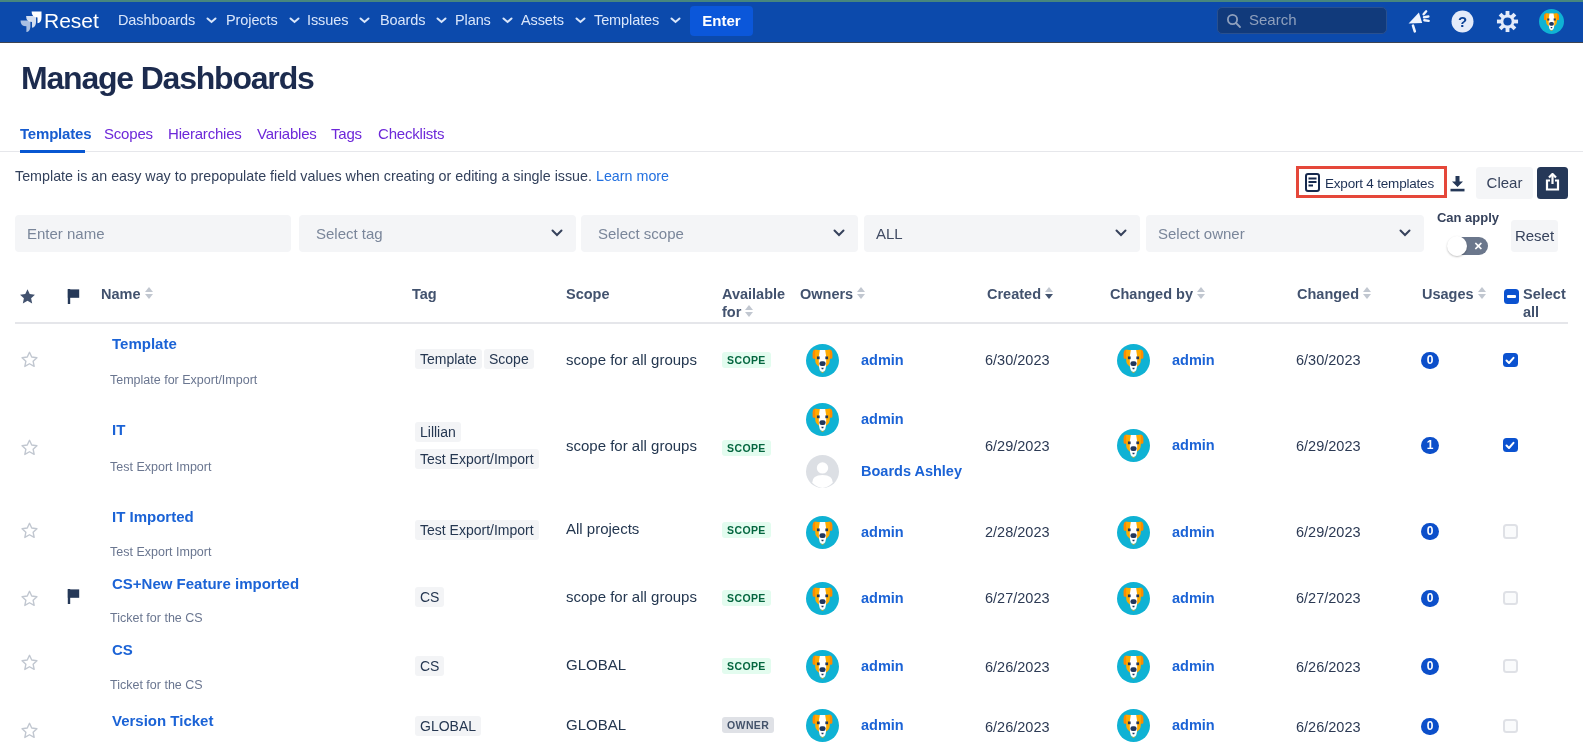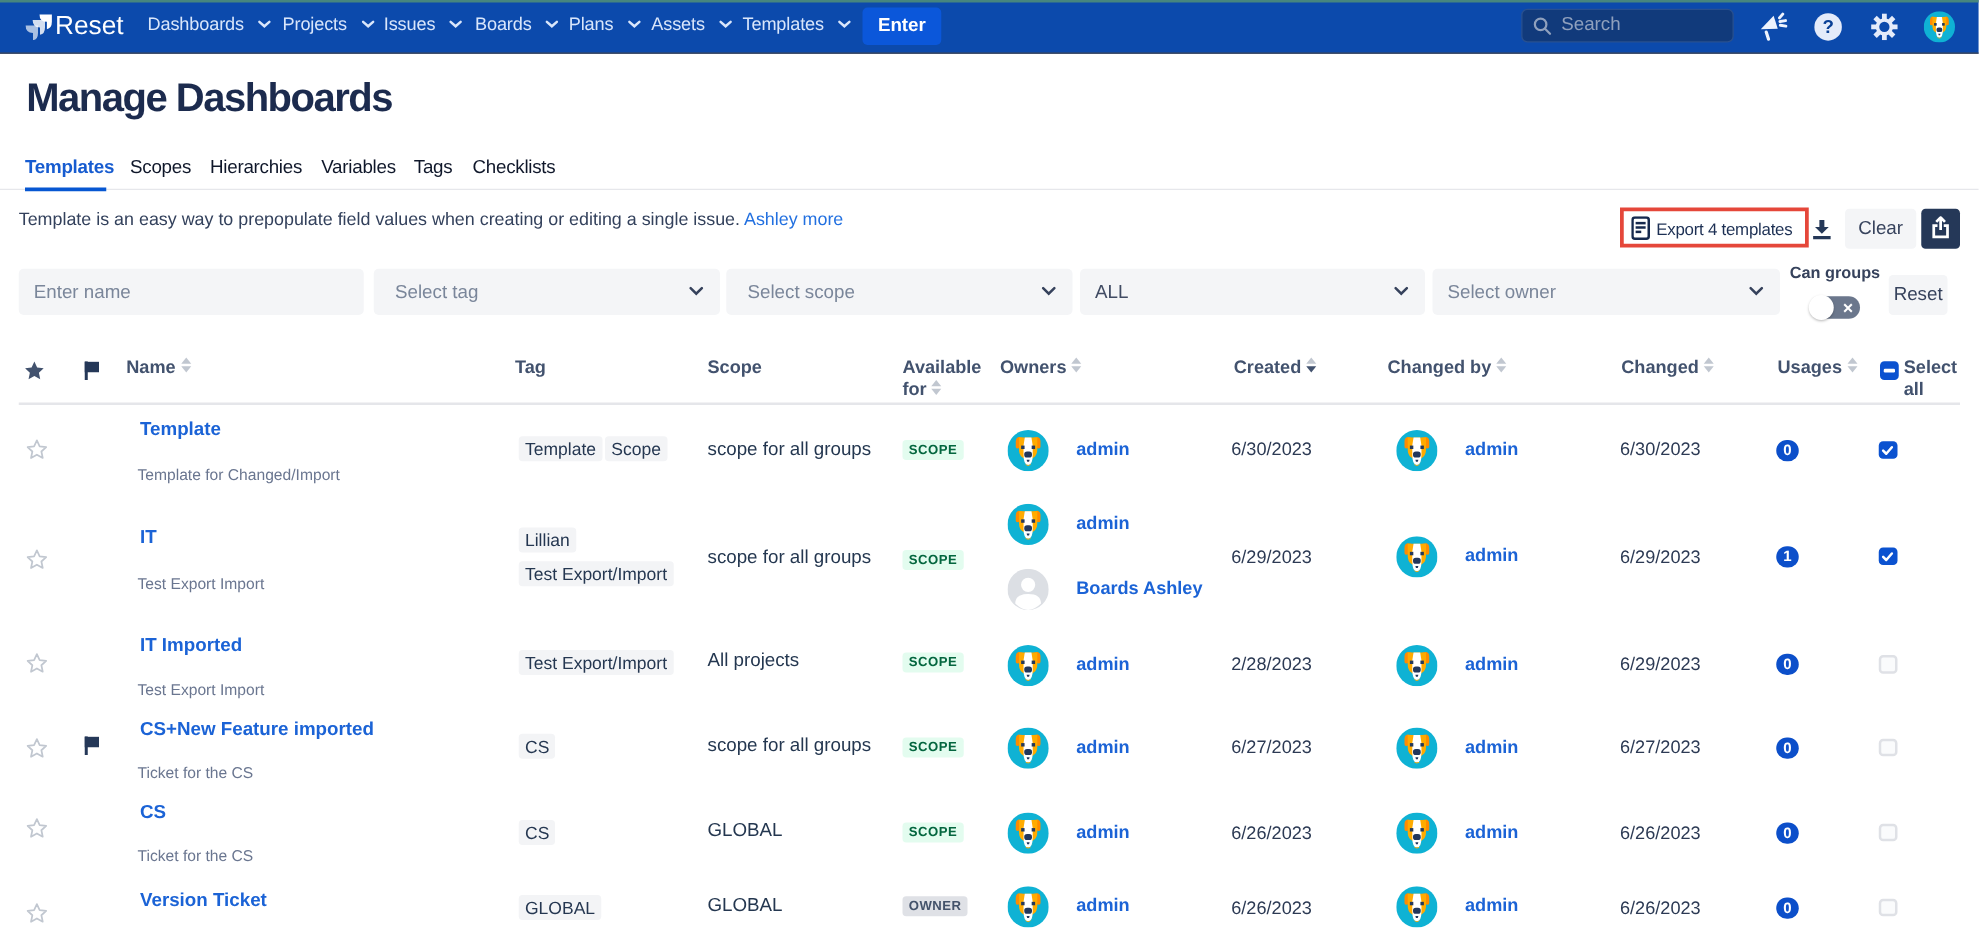--- a/index.html
+++ b/index.html
@@ -9,21 +9,21 @@
 a{text-decoration:none}
 
 #nav{position:absolute;left:0;top:0;width:1583px;height:43px;background:#0c4aac;border-top:2px solid #47867e;border-bottom:1px solid #3f4450}
 .navitem{position:absolute;top:12px;font-size:14.5px;letter-spacing:-0.1px;color:#d9e6fb;white-space:nowrap}
 .navitem svg{margin-left:7px;vertical-align:1px}
 #createbtn{position:absolute;left:690px;top:6px;width:63px;height:30px;background:#0b57da;border-radius:4px;color:#fff;font-size:15px;font-weight:700;text-align:center;line-height:30px}
 #searchbox{position:absolute;left:1217px;top:7px;width:170px;height:27px;background:#113a7b;border:1px solid #29508f;border-radius:5px}
 #searchtxt{position:absolute;left:32px;top:4px;font-size:15px;color:#8fa0bd}
 
 #h1{position:absolute;left:21px;top:60px;font-size:32px;font-weight:700;color:#1c2b4e;letter-spacing:-1.2px}
-.tab{position:absolute;top:125px;font-size:15px;letter-spacing:-0.2px;color:#0f172a}
+.tab{position:absolute;top:125px;font-size:15px;letter-spacing:-0.2px;color:#6d28d9}
 .tab.on{color:#175cd0;font-weight:700}
 #tabline{position:absolute;left:0;top:150.5px;width:1583px;height:1.5px;background:#e6e7eb}
 #tabul{position:absolute;left:20px;top:149.5px;width:65px;height:3px;background:#0757d2}
 #desc{position:absolute;left:15px;top:168px;font-size:14.3px;color:#33415c}
 #desc a{color:#2270e0}
 
 #redbox{position:absolute;left:1296px;top:166px;width:151px;height:32px;border:3px solid #e5473a}
 #exptxt{position:absolute;left:1325px;top:176px;font-size:13.5px;letter-spacing:-0.2px;color:#1d3054}
 .btn{position:absolute;background:#f4f5f7;border-radius:3.5px;font-size:15px;color:#36425c;text-align:center}
 #clearbtn{left:1476px;top:167px;width:57px;height:32px;line-height:32px}
@@ -152,21 +152,21 @@
 
 <div id="h1">Manage Dashboards</div>
 <div class="tab on" style="left:20px">Templates</div>
 <div class="tab" style="left:104px">Scopes</div>
 <div class="tab" style="left:168px">Hierarchies</div>
 <div class="tab" style="left:257px">Variables</div>
 <div class="tab" style="left:331px">Tags</div>
 <div class="tab" style="left:378px">Checklists</div>
 <div id="tabline"></div>
 <div id="tabul"></div>
-<div id="desc">Template is an easy way to prepopulate field values when creating or editing a single issue. <a href="#">Ashley more</a></div>
+<div id="desc">Template is an easy way to prepopulate field values when creating or editing a single issue. <a href="#">Learn more</a></div>
 
 <div id="redbox"></div>
 <svg class="abs" style="left:1305px;top:173px" width="15" height="19" viewBox="0 0 15 19">
   <rect x="1" y="1" width="13" height="17" rx="2" fill="none" stroke="#16294e" stroke-width="2"></rect>
   <rect x="3.5" y="4.5" width="8" height="2" fill="#16294e"></rect>
   <rect x="3.5" y="8" width="8" height="2" fill="#16294e"></rect>
   <rect x="3.5" y="11.5" width="4.5" height="2" fill="#16294e"></rect>
 </svg>
 <div id="exptxt">Export 4 templates</div>
 <svg class="abs" style="left:1449px;top:175px" width="17" height="17" viewBox="0 0 17 17">
@@ -188,21 +188,21 @@
     </svg></div>
 <div class="fld" style="left:581px;width:277px">Select scope<svg class="chev" width="12" height="8" viewBox="0 0 12 8">
       <path d="M1.5 1.5 L6 6 L10.5 1.5" stroke="#36425c" stroke-width="2" fill="none" stroke-linecap="round"></path>
     </svg></div>
 <div class="fld" style="left:864px;width:276px;color:#404b63;padding-left:12px">ALL<svg class="chev" width="12" height="8" viewBox="0 0 12 8">
       <path d="M1.5 1.5 L6 6 L10.5 1.5" stroke="#36425c" stroke-width="2" fill="none" stroke-linecap="round"></path>
     </svg></div>
 <div class="fld" style="left:1146px;width:278px;padding-left:12px">Select owner<svg class="chev" width="12" height="8" viewBox="0 0 12 8">
       <path d="M1.5 1.5 L6 6 L10.5 1.5" stroke="#36425c" stroke-width="2" fill="none" stroke-linecap="round"></path>
     </svg></div>
-<div id="canapply">Can groups</div>
+<div id="canapply">Can apply</div>
 <div id="toggle">
     <div id="knob"></div>
     <div id="togx">✕</div>
   </div>
 <div class="btn" id="resetbtn">Reset</div>
 
 <svg class="abs" style="left:19px;top:288px" width="17" height="17" viewBox="0 0 16 16">
     <use href="#star16" fill="#42526e"></use>
   </svg>
 <svg class="abs" style="left:67px;top:289px" width="13" height="15" viewBox="0 0 13 15">
@@ -221,21 +221,21 @@
 <div class="abs" style="left:1504px;top:289px;width:14.5px;height:14.5px;background:#0b52d0;border-radius:3.5px">
     <div style="position:absolute;left:3px;top:6px;width:8.5px;height:2.5px;background:#fff;border-radius:1px"></div>
   </div>
 <div class="th" style="left:1523px">Select<br>all</div>
 <div id="hdrline"></div>
 
 <svg class="abs" style="left:21px;top:350.5px" width="17" height="17" viewBox="0 0 16 16">
     <use href="#star16" fill="none" stroke="#c1c7d0" stroke-width="1.3"></use>
   </svg>
 <a class="name" style="top:335px" href="#">Template</a>
-<div class="dsc" style="top:373px">Template for Changed/Import</div>
+<div class="dsc" style="top:373px">Template for Export/Import</div>
 <div class="chip" style="left:415px;top:349px">Template</div>
 <div class="chip" style="left:484px;top:349px">Scope</div>
 <div class="scp" style="top:351px">scope for all groups</div>
 <div class="bdg g" style="top:352px">SCOPE</div>
 <svg class="av" style="left:806px;top:344px" viewBox="0 0 36 36">
     <use href="#dog"></use>
   </svg>
 <a class="usr" style="left:861px;top:352px" href="#">admin</a>
 <div class="dt" style="left:985px;top:352px">6/30/2023</div>
 <svg class="av" style="left:1117px;top:344px" viewBox="0 0 36 36">

